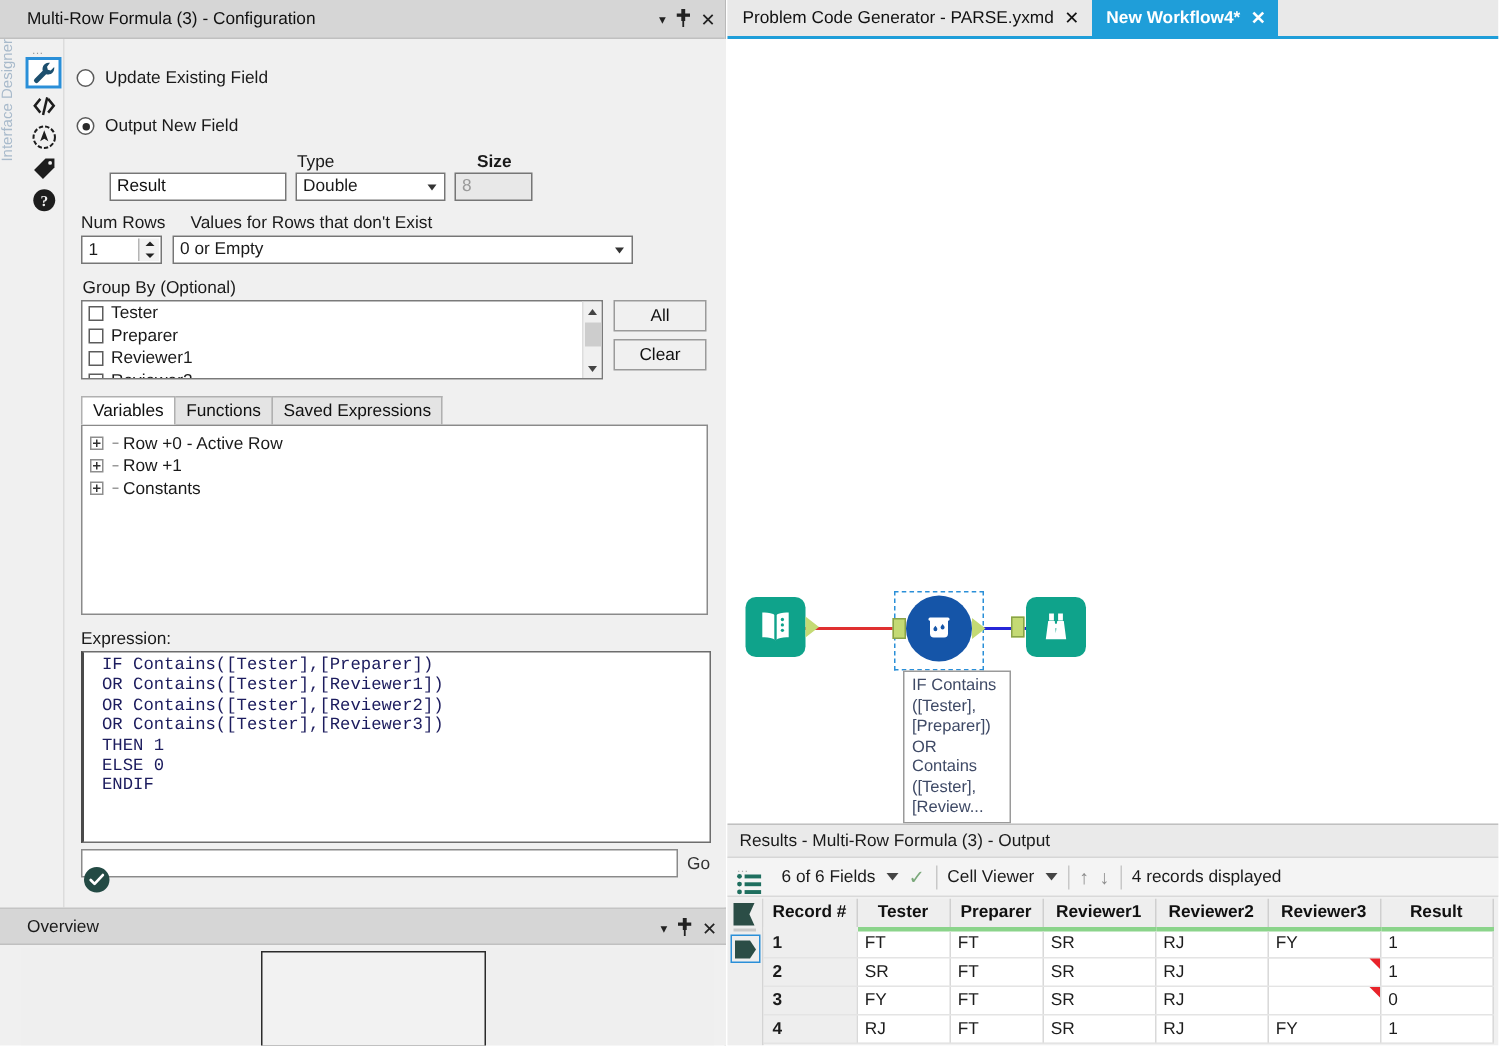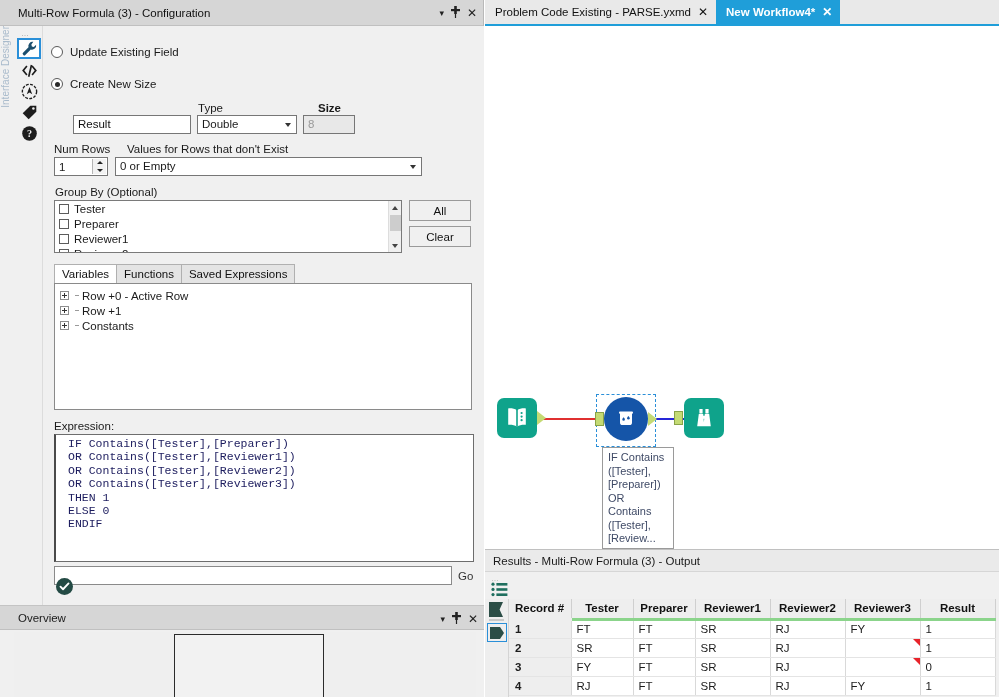--- a/index.html
+++ b/index.html
@@ -403,21 +403,21 @@
     </div>
 
     <div id="config-body">
 
       <div class="radio-row">
         <span class="radio"></span>
         <span class="radio-label">Update Existing Field</span>
       </div>
       <div class="radio-row">
         <span class="radio on"></span>
-        <span class="radio-label">Create New  Size</span>
+        <span class="radio-label">Output New  Field</span>
       </div>
 
       <div class="field-head">
         <span class="fh-type">Type</span>
         <span class="fh-size">Size</span>
       </div>
 
       <div class="field-row">
         <div class="txt-input" id="name-input">Result</div>
         <div class="combo" id="type-combo">
@@ -541,21 +541,21 @@
       <div id="overview-canvas">
         <div id="ov-rect"></div>
       </div>
     </div>
   </div>
 
   <div id="right-side">
 
     <div id="tabbar">
       <div class="doc-tab">
-        <span>Problem Code Existing - PARSE.yxmd</span>
+        <span>Problem Code Generator - PARSE.yxmd</span>
         <span class="x">✕</span>
       </div>
       <div class="doc-tab active">
         <span>New Workflow4*</span>
         <span class="x">✕</span>
       </div>
     </div>
 
     <div id="canvas">
       <div id="canvas-inner">
@@ -620,20 +620,33 @@
         <svg width="18" height="15" viewBox="0 0 18 15">
           <circle cx="2" cy="2.2" r="1.6" fill="#1f6f5f"></circle>
             <rect x="5.4" y="1" width="11" height="2.6" fill="#1f6f5f"></rect>
           <circle cx="2" cy="7.4" r="1.6" fill="#1f6f5f"></circle>
             <rect x="5.4" y="6.2" width="11" height="2.6" fill="#1f6f5f"></rect>
           <circle cx="2" cy="12.6" r="1.6" fill="#1f6f5f"></circle>
             <rect x="5.4" y="11.4" width="11" height="2.6" fill="#1f6f5f"></rect>
         </svg>
       </div>
 
+      <div id="results-toolbar">
+        <span>6 of 6 Fields</span>
+        <span class="tb-caret"></span>
+        <span style="color:#7aa87a;font-size:13px;">✓</span>
+        <span class="tb-sep"></span>
+        <span>Cell Viewer</span>
+        <span class="tb-caret"></span>
+        <span class="tb-sep"></span>
+        <span class="tb-arrow">↑</span>
+        <span class="tb-arrow">↓</span>
+        <span class="tb-sep"></span>
+        <span>4 records displayed</span>
+      </div>
 
       <div id="grid-wrap">
         <div id="row-rail">
           <div id="rail-flag1">
             <svg width="18" height="17" viewBox="0 0 18 17">
                 <path d="M1 1h14l-3.4 7.5L15 16H1z" fill="#2b4d46"></path>
               </svg>
           </div>
           <div id="rail-line"></div>
           <div id="rail-flag2">

